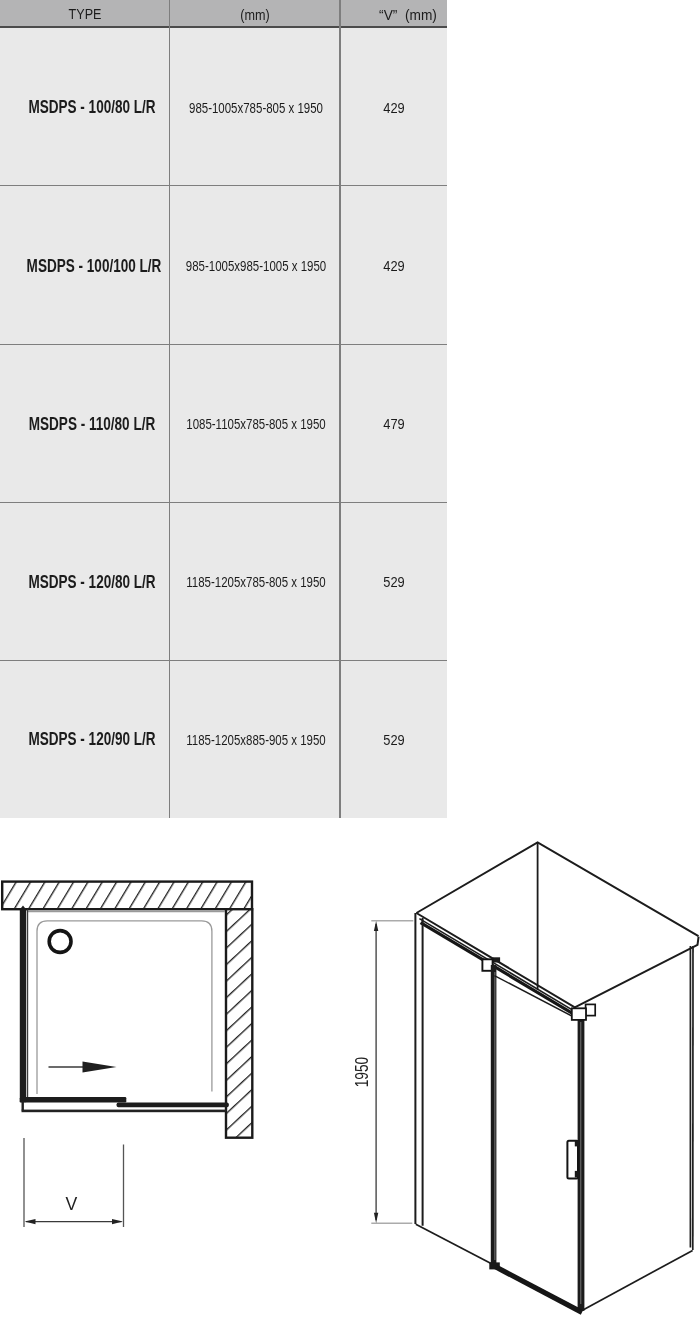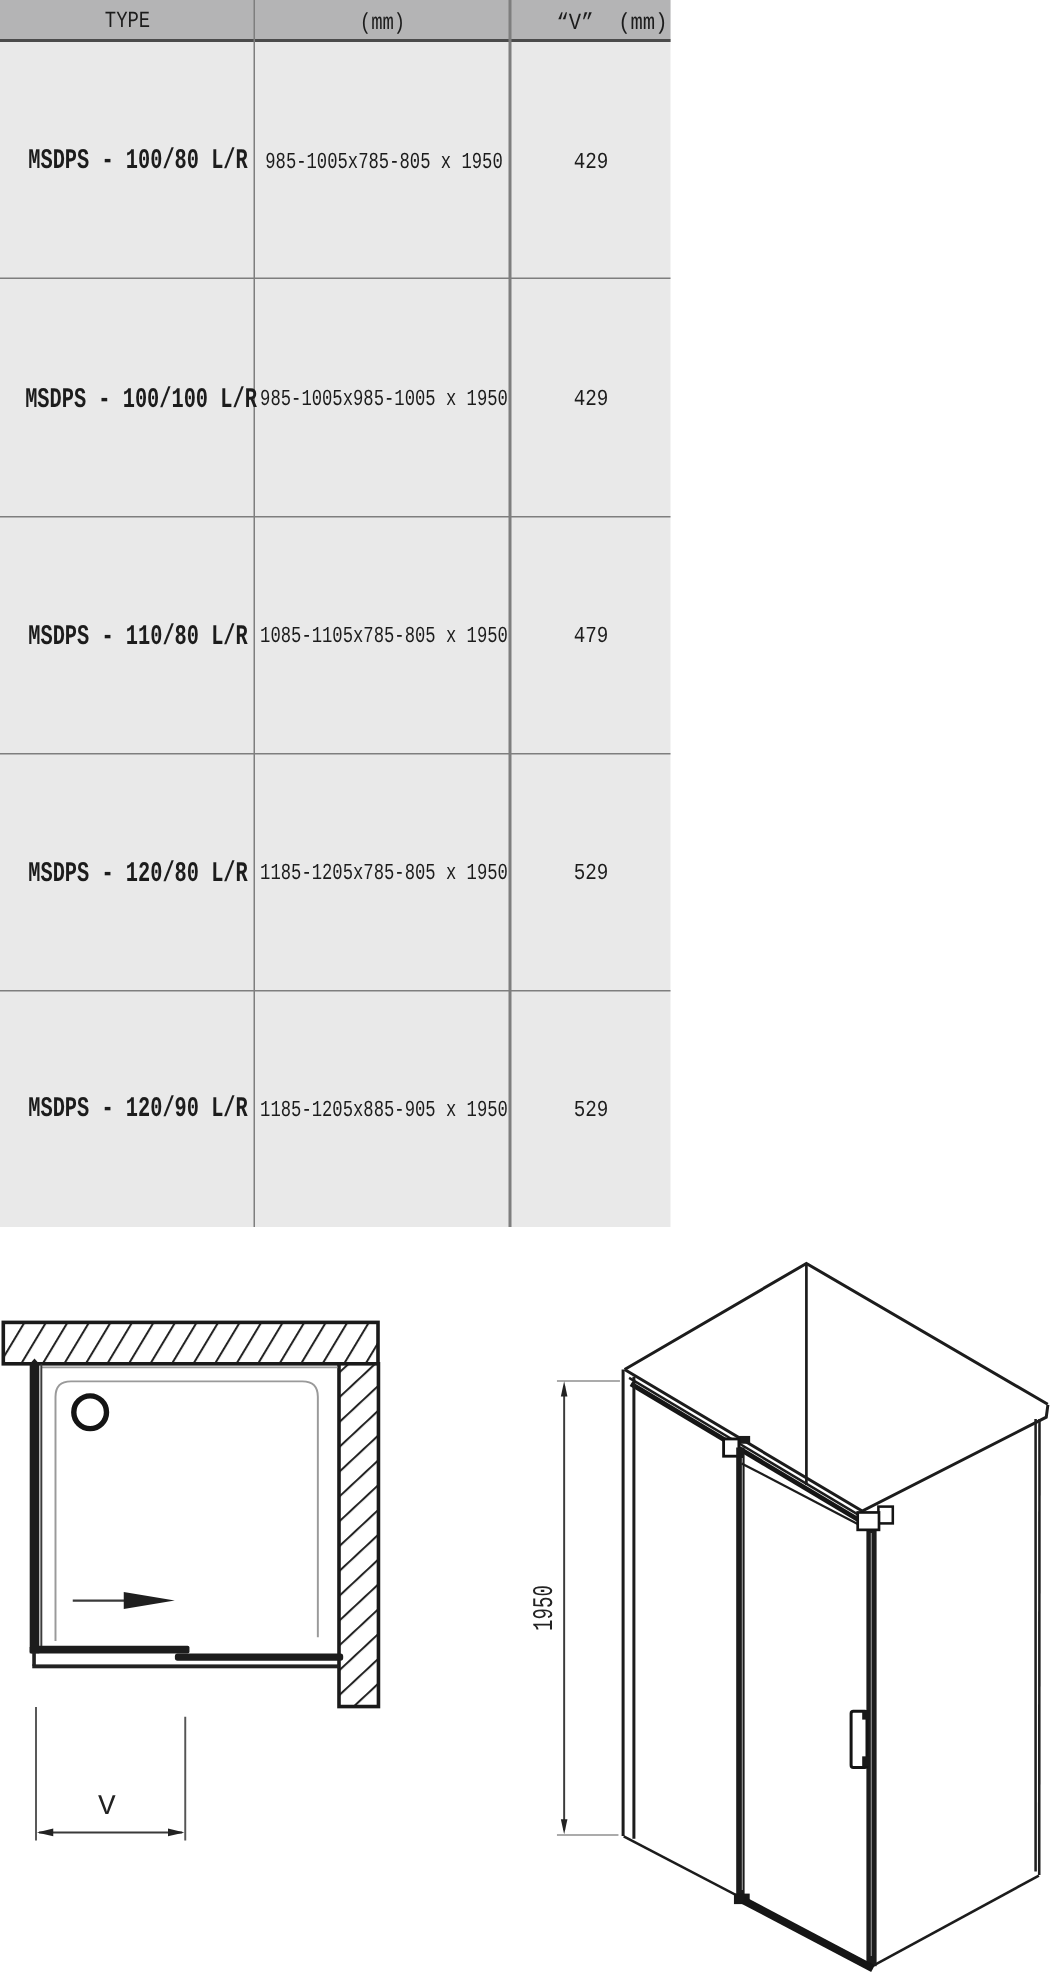--- a/index.html
+++ b/index.html
@@ -1,17 +1,17 @@
 <!DOCTYPE html>
 <html><head>
 <meta charset="utf-8">
 <style>
   html,body{margin:0;padding:0;background:#fff;}
   #page{position:relative;width:700px;height:1317px;background:#fff;overflow:hidden;
-        font-family:Liberation Mono, monospace;}
+        font-family:Liberation Sans, sans-serif;}
   .cell{position:absolute;white-space:nowrap;color:#1c1c1c;transform:translate(-50%,-50%) scaleX(0.82);}
   .hh{font-size:15.4px;}
   .hv{font-size:15.4px;transform:translate(-50%,-50%) scaleX(0.89);}
   .c1{font-size:19px;font-weight:bold;transform:translate(-50%,-50%) scaleX(0.713);}
   .c2{font-size:15.3px;transform:translate(-50%,-50%) scaleX(0.75);}
   .c3{font-size:15.3px;transform:translate(-50%,-50%) scaleX(0.84);}
 </style>
 </head>
 <body>
 <div id="page">

